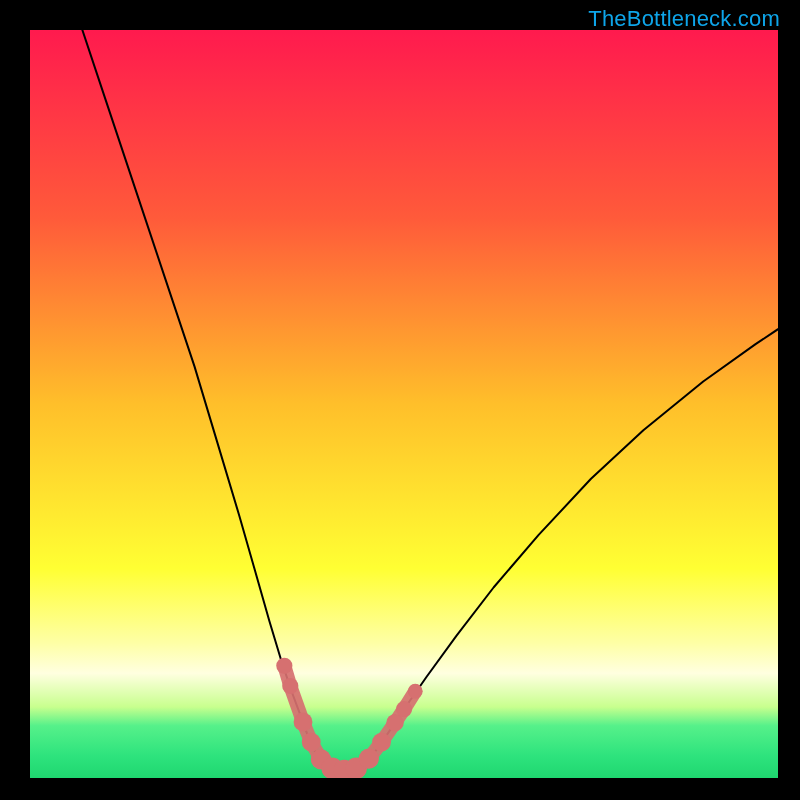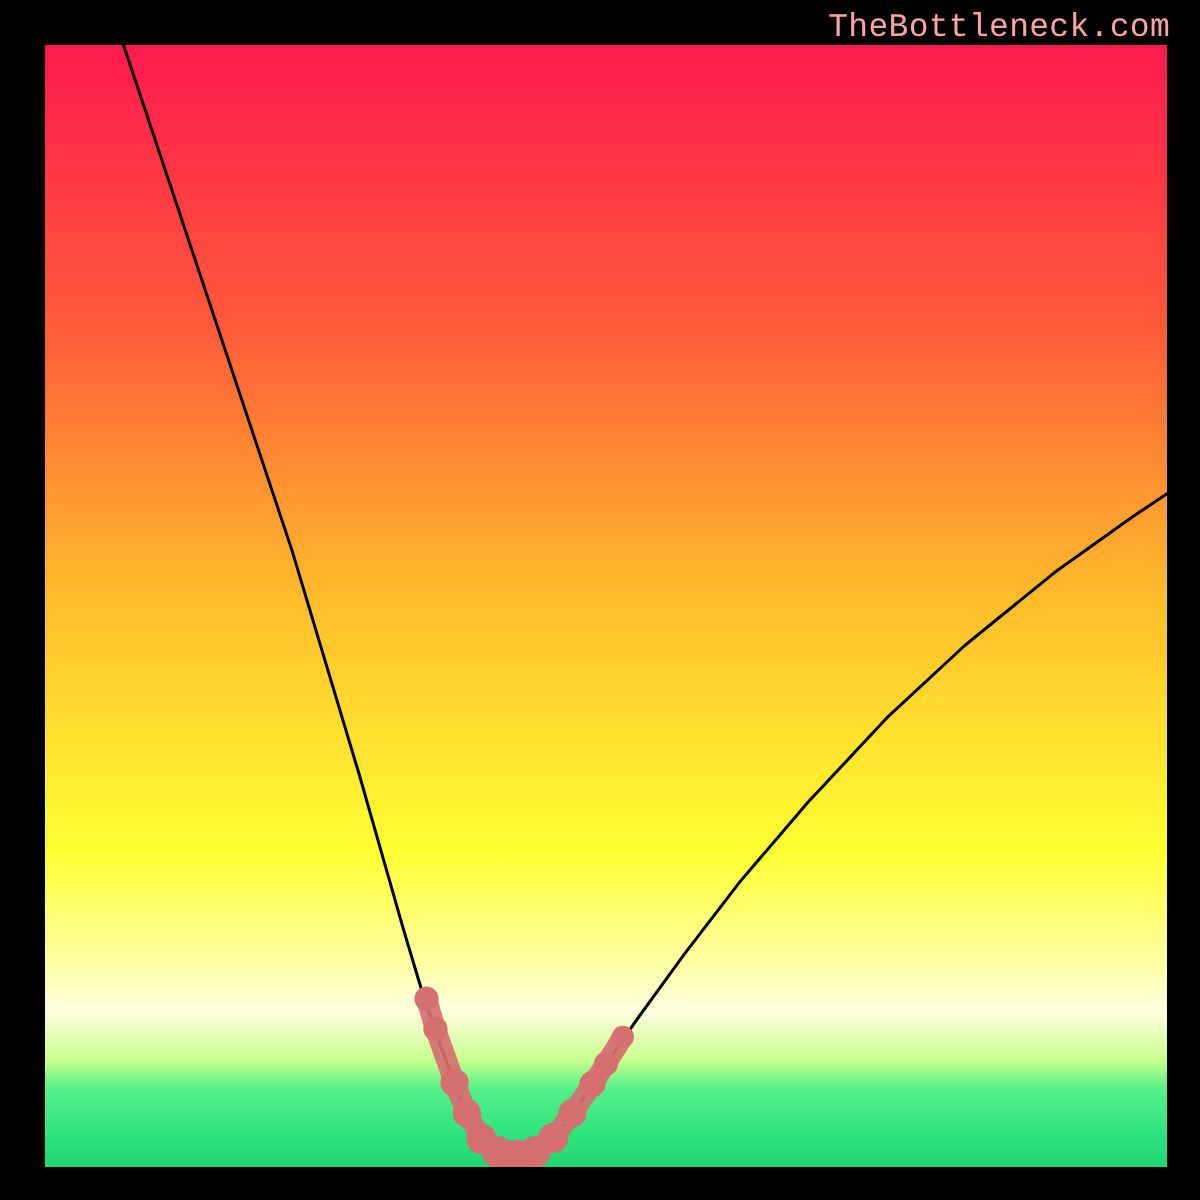--- a/index.html
+++ b/index.html
@@ -25,25 +25,24 @@
     overflow: hidden;
   }
   .gradient {
     position: absolute;
     inset: 0;
   }
   .watermark {
     position: absolute;
     top: 6px;
     right: 20px;
-    color: #fca5a5;
+    color: #0ea5e9;
     font-size: 22px;
     letter-spacing: 0.2px;
     font-weight: 500;
-    font-family: Liberation Mono, monospace;
   }
   svg {
     position: absolute;
     inset: 0;
   }
 </style>
 </head>
 <body>
 
 <div class="frame">

